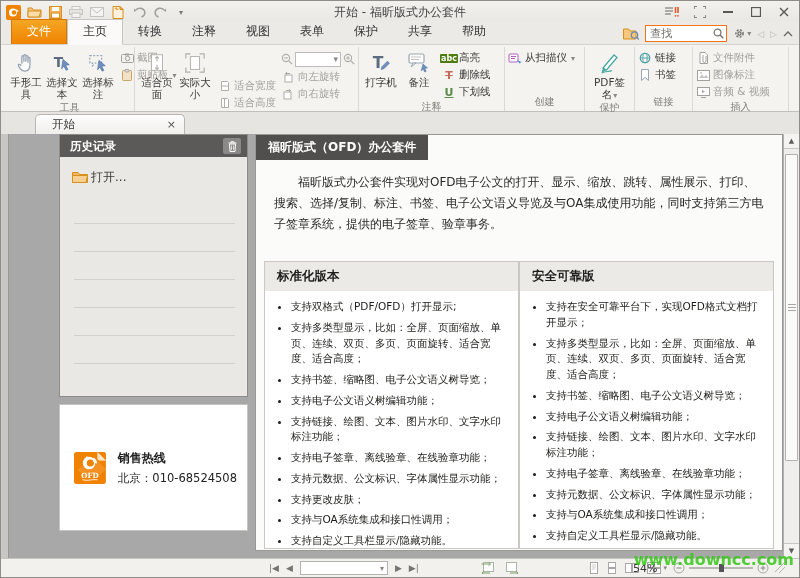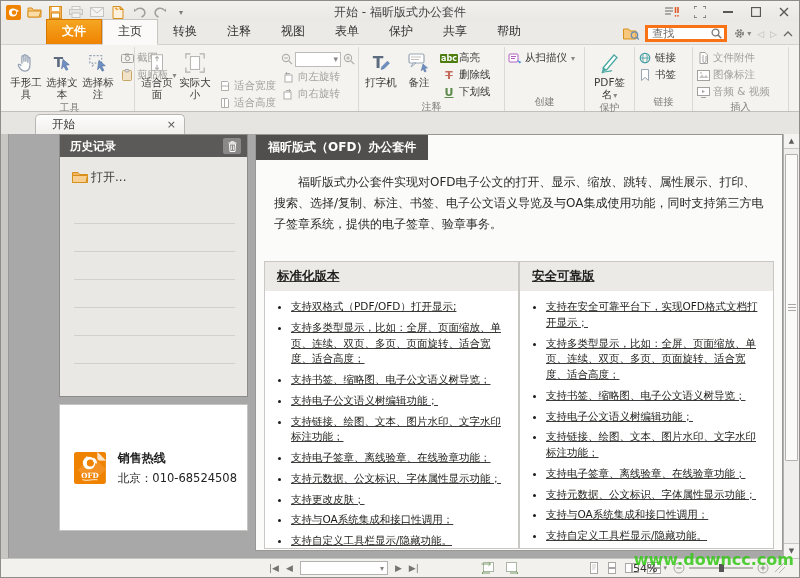--- a/index.html
+++ b/index.html
@@ -11,24 +11,24 @@
   .titlebar { height:20px; display:flex; align-items:center; padding:2px 6px 0 4px; position:relative; background:linear-gradient(#f2f1ee,#eae8e4); flex:none; }
   .qat { display:flex; align-items:center; gap:5px; }
   .qat .ic { width:16px; height:14px; display:flex; align-items:center; justify-content:center; }
   .win-title { position:absolute; left:0; right:0; text-align:center; font-size:12px; color:#444; pointer-events:none; }
   .tb-right { margin-left:auto; display:flex; align-items:center; gap:10px; z-index:2; }
   .tb-btn { width:18px; height:14px; display:flex; align-items:center; justify-content:center; color:#5a5856; font-size:10px; }
 
   
   .tabrow { height:23px; display:flex; align-items:flex-end; padding:0 6px 0 10px; flex:none; position:relative; }
   .mtab { padding:3px 15px 4px 15px; font-size:12px; color:#333; cursor:default; }
-  .mtab.t-file { background:linear-gradient(#f5a623,#ef8300); color:#fff; border:1px solid #d87600; border-bottom:none; font-weight:bold;margin-left:35px; }
+  .mtab.t-file { background:linear-gradient(#f5a623,#ef8300); color:#fff; border:1px solid #d87600; border-bottom:none; font-weight:normal; }
   .mtab.t-active { background:#fbfaf8; border:1px solid #c8c6c2; border-bottom:1px solid #fbfaf8; position:relative; top:1px; }
   .tab-right { margin-left:auto; display:flex; align-items:center; gap:6px; padding-bottom:2px; }
-  .search-box { width:82px; height:17px; background:#fff; border:3px solid #f97316; display:flex; align-items:center; padding:0 2px 0 4px; }
+  .search-box { width:82px; height:17px; background:#fff; border:1px solid #f97316; display:flex; align-items:center; padding:0 2px 0 4px; }
   .search-box input { border:none; outline:none; flex:1; width:50px; font-size:11px; font-family:inherit; color:#333; background:transparent; }
   .search-box input::placeholder { color:#6f6d6a; }
   .ghost { opacity:.4; }
 
   
   .ribbon { height:68px; background:#f4f3f0; border-top:1px solid #d4d2ce; border-bottom:1px solid #c2c0bc; display:flex; padding:2px 0 0 4px; flex:none; }
   .rgroup { display:flex; flex-direction:column; border-right:1px solid #dbd9d5; padding:1px 3px 0 3px; flex:none; }
   .rg-body { flex:1; display:flex; align-items:flex-start; }
   .rg-label { text-align:center; font-size:10px; color:#807e7a; padding:1px 0 2px; }
   .bigbtn { width:38px; display:flex; flex-direction:column; align-items:center; padding-top:2px; }
@@ -60,21 +60,21 @@
   .openrow { display:flex; align-items:center; gap:2px; font-size:12px; color:#3a3a38; padding-bottom:10px; }
   .seplines { height:170px; background:repeating-linear-gradient(to bottom, transparent 0 27px, #d2d0cc 27px 28px); margin:0 2px; }
 
   .salescard { margin-top:7px; height:127px; background:#fff; border:1px solid #c6c4c0; display:flex; align-items:center; padding:0 10px 0 14px; gap:12px; }
   .cardtext .hot { font-weight:bold; font-size:12px; color:#222; margin-bottom:4px; }
   .cardtext .phone { font-size:11.5px; color:#222; white-space:nowrap; }
 
   .mainpanel { flex:1; margin:0 0 7px 7px; background:#fbfbfa; border:1px solid #999794; display:flex; flex-direction:column; overflow:hidden; }
   .mainbadge { align-self:flex-start; background:#504f4d; color:#fff; font-weight:bold; font-size:12px; padding:4px 12px; }
   .intro { padding:12px 18px 10px 18px; font-size:12px; line-height:1.75; color:#2a2a28; text-indent:2em; }
-  .cols { display:flex; padding:16px 8px;text-decoration:underline; }
+  .cols { display:flex; padding:16px 8px; }
   .col { flex:1; background:#fff; border:1px solid #c9c7c3; height:288px; display:flex; flex-direction:column; overflow:hidden; }
   .colhead { background:#ebeae7; padding:6px 12px; font-weight:bold; font-size:12.5px; color:#1e1e1c; }
   .colbody { flex:1; padding:8px 10px 0 10px; }
   .colbody ul { list-style:disc; margin-left:16px; }
   .colbody li { font-size:10.5px; line-height:1.5; margin-bottom:5px; color:#1c1c1a; }
 
   .vscroll { width:16px; background:#efeeec; border-left:1px solid #b3b1ad; flex:none; display:flex; flex-direction:column; }
   .varrow { height:15px; display:flex; align-items:center; justify-content:center; font-size:7px; color:#5f5d5a; background:#f4f3f1; border-bottom:1px solid #c9c7c3; }
   .varrow.dn { margin-top:auto; border-top:1px solid #c9c7c3; border-bottom:none; }
   .vtrack { flex:1; position:relative; }

